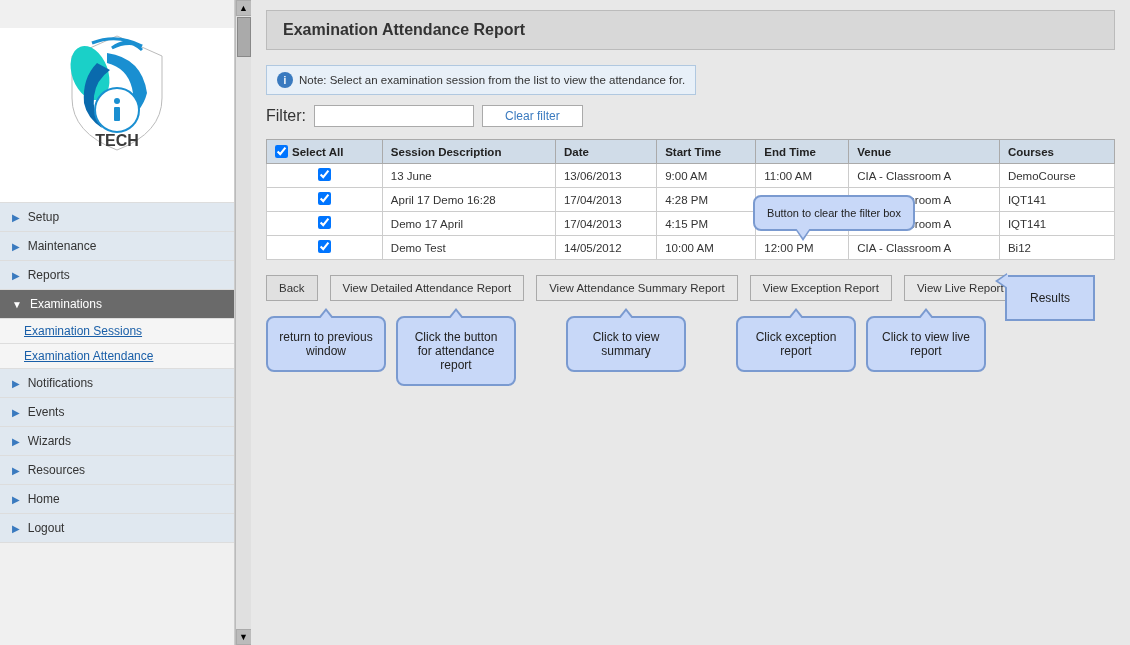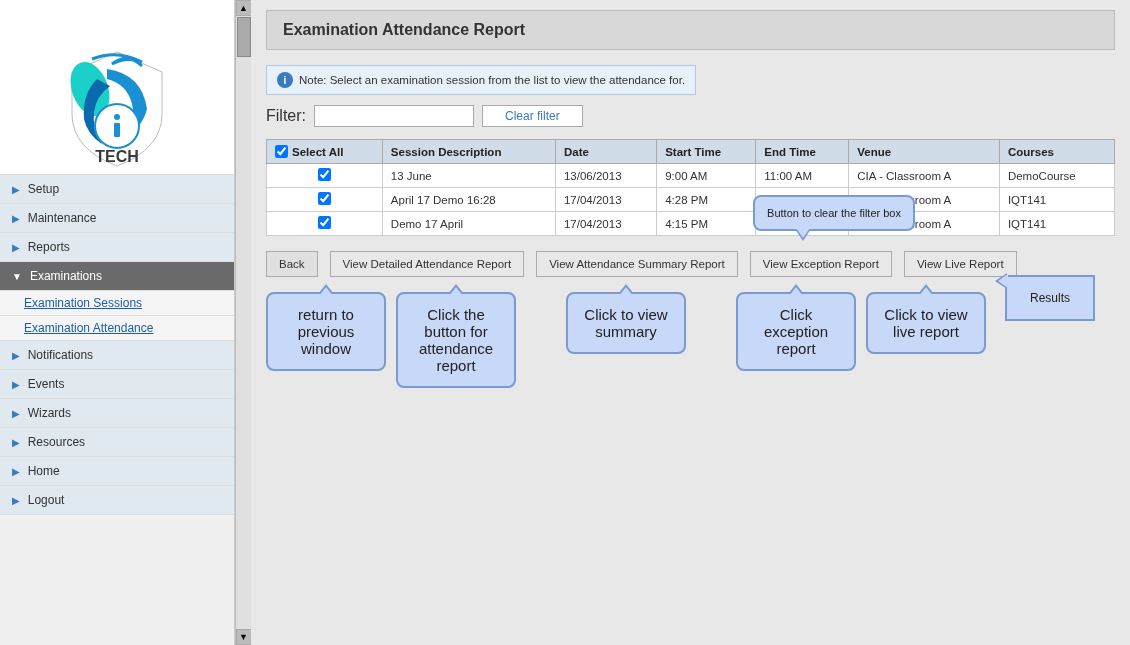--- a/index.html
+++ b/index.html
@@ -12,23 +12,24 @@
       background: #f0f0f0;
       border-right: 1px solid #ccc;
       display: flex;
       flex-direction: column;
       height: 645px;
     }
     .logo-area {
       background: white;
       height: 175px;
       display: flex;
-      align-items: flex-end;
+      align-items: flex-start;
       justify-content: center;
       border-bottom: 1px solid #ddd;
+      margin-top: 28px;
     }
     .logo-svg {
       width: 130px;
       height: 130px;
     }
     .nav-scroll {
       overflow-y: auto;
       flex: 1;
     }
     .nav-item {
@@ -193,21 +194,21 @@
       gap: 10px;
       margin-top: 5px;
       flex-wrap: nowrap;
       align-items: flex-start;
     }
     .tooltip-bubble {
       background: #c8d8f8;
       border: 2px solid #7a9ad0;
       border-radius: 8px;
       padding: 12px 10px;
-      font-size: 15px;
+      font-size: 12px;
       text-align: center;
       color: #222;
       position: relative;
       min-width: 90px;
       max-width: 120px;
     }
     .tooltip-bubble::before {
       content: '';
       position: absolute;
       top: -10px;
@@ -446,20 +447,31 @@
       <td class="checkbox-cell">
         <input type="checkbox" checked="" style="">
       </td>
       <td>Demo 17 April</td>
       <td>17/04/2013</td>
       <td>4:15 PM</td>
       <td>4:27 PM</td>
       <td>CIA - Classroom A</td>
       <td>IQT141</td>
     </tr>
+            <tr>
+      <td class="checkbox-cell">
+        <input type="checkbox" checked="" style="">
+      </td>
+      <td>Demo Test</td>
+      <td>14/05/2012</td>
+      <td>10:00 AM</td>
+      <td>12:00 PM</td>
+      <td>CIA - Classroom A</td>
+      <td>Bi12</td>
+    </tr>
           </tbody>
       </table>
 
       <div class="action-buttons">
         <button class="action-btn back-btn">Back</button>
         <button class="action-btn">View Detailed Attendance Report</button>
         <button class="action-btn">View Attendance Summary Report</button>
         <button class="action-btn">View Exception Report</button>
         <button class="action-btn">View Live Report</button>
       </div>

